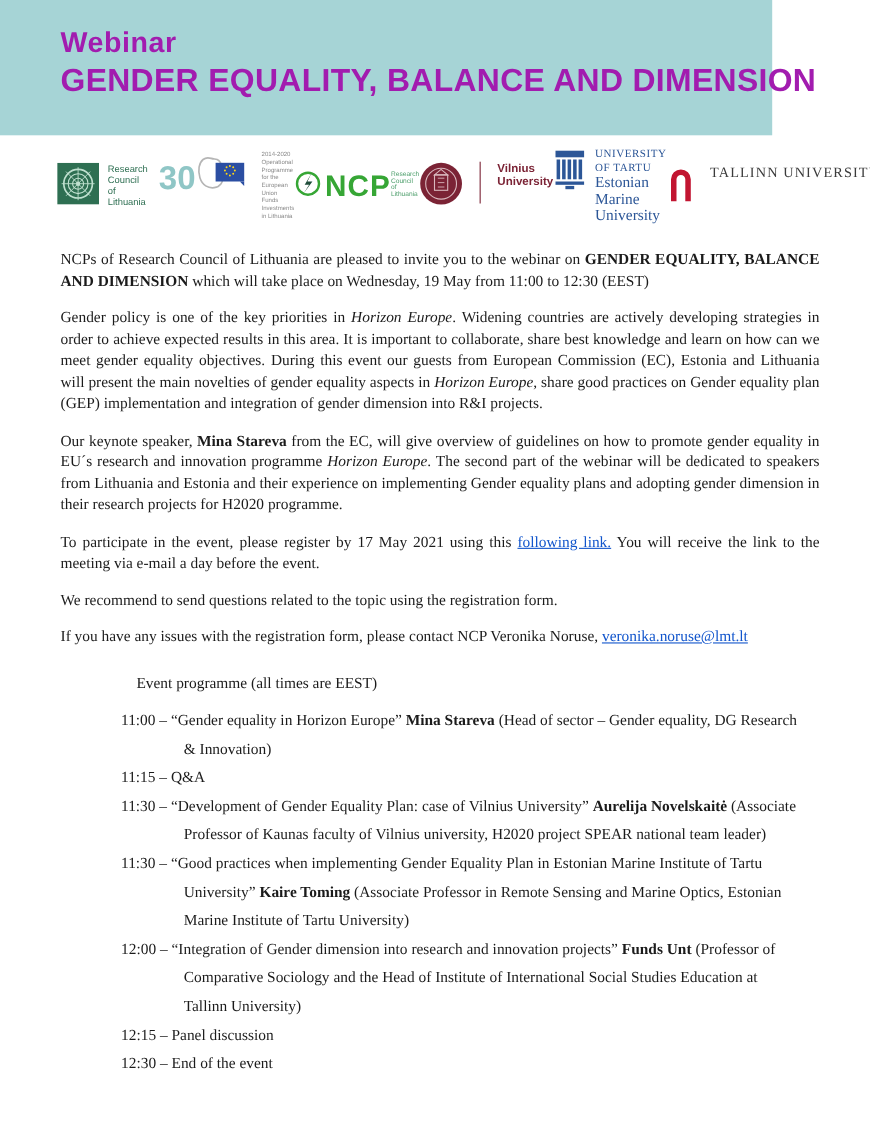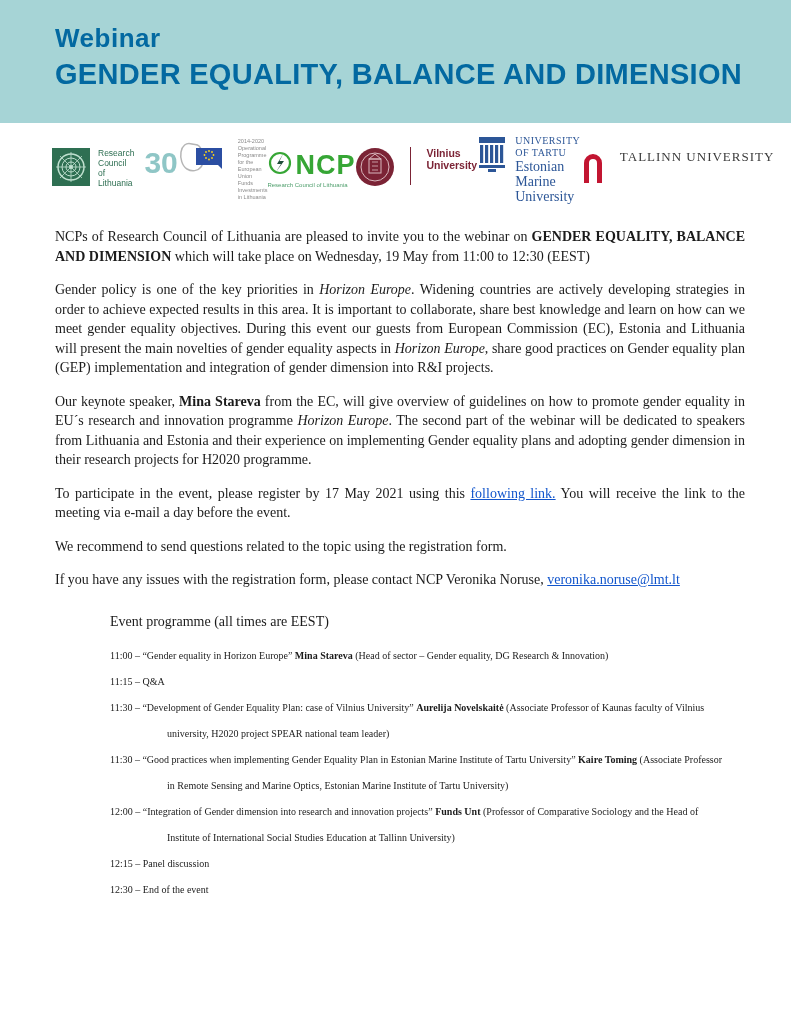--- a/index.html
+++ b/index.html
@@ -9,26 +9,26 @@
     height: 1024px;
     margin: 0 auto;
     font-family: "Liberation Serif", "DejaVu Serif", serif;
     color: #1b1b1b;
     overflow: hidden;
     position: relative;
   }
 
   
   .banner {
-    width: 791px;
+    width: 702px;
     height: 123px;
     background: #a6d4d6;
     padding: 22px 40px 0 55px;
     font-family: "Liberation Sans", "DejaVu Sans", sans-serif;
-    color: #0369a1;
+    color: #a21caf;
   }
   .banner .line1 {
     font-size: 26px;
     font-weight: bold;
     letter-spacing: 0.5px;
     line-height: 32px;
   }
   .banner .line2 {
     font-size: 29px;
     font-weight: bold;
@@ -65,21 +65,21 @@
 
   
   .eu-caption {
     font-family: "Liberation Sans", sans-serif;
     font-size: 5.5px;
     line-height: 7px;
     color: #8a8a8a;
   }
 
   
-  .ncp-block { display: flex; flex-direction: column; align-items: flex-start; }
+  .ncp-block { display: flex; flex-direction: row; align-items: flex-start; }
   .ncp-top { display: flex; align-items: center; gap: 2px; }
   .ncp-label {
     font-family: "Liberation Sans", sans-serif;
     font-size: 27px;
     font-weight: bold;
     color: #36a635;
     letter-spacing: 1px;
     line-height: 27px;
   }
   .ncp-caption {
@@ -142,24 +142,25 @@
     color: #1155cc;
     cursor: pointer;
   }
 
   
   .programme { margin: 22px 46px 0 110px; }
   .prog-heading {
     font-size: 14px;
     line-height: 19px;
     margin-bottom: 12px;
+    margin-left: 14px;
   }
   .prog-list { width: 618px; }
   .prog-item {
-    font-size: 10px;
+    font-size: 14px;
     line-height: 26px;
     padding-left: 57px;
     text-indent: -57px;
   }
   .prog-item b { font-weight: bold; }
 </style>
 </head>
 <body>
 
 <div class="banner">

